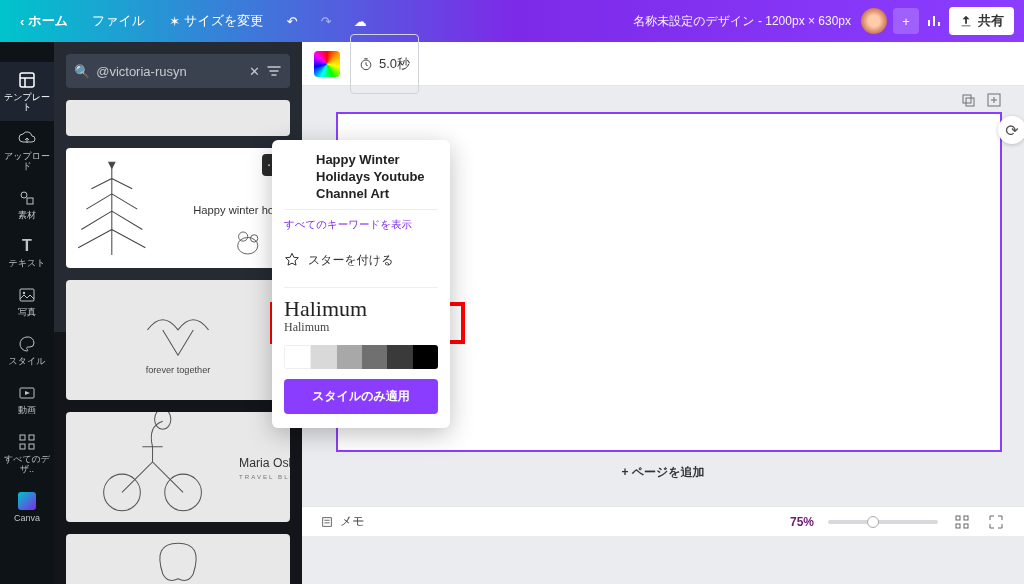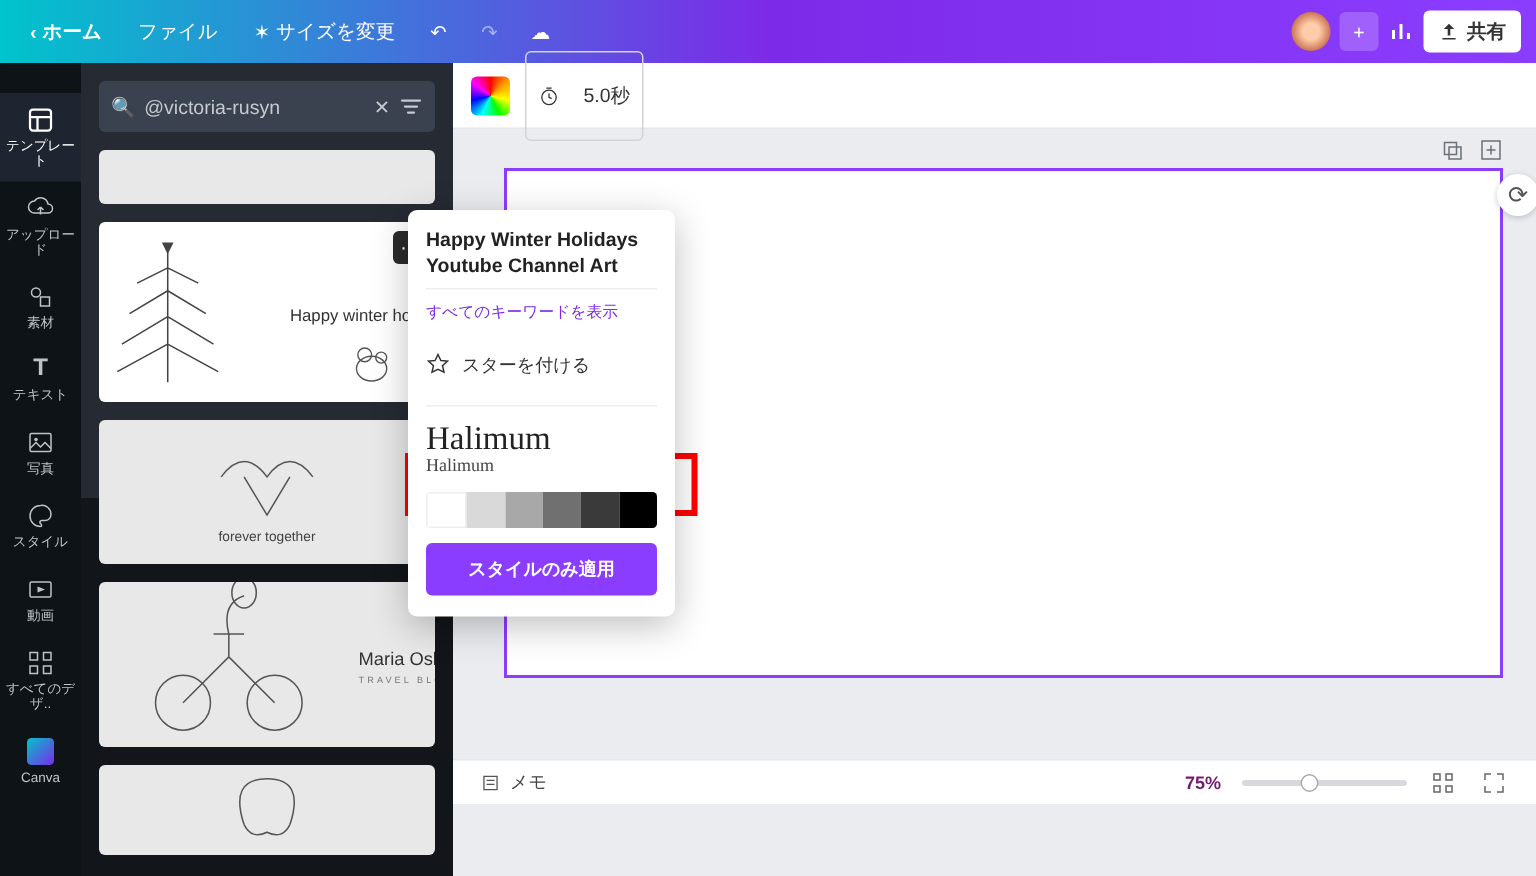--- a/index.html
+++ b/index.html
@@ -31,38 +31,38 @@
   .search .x, .search .sld { margin-left:6px; cursor:pointer; }
   .scrim { position:absolute; inset:50px 0 0 0; background:rgba(0,0,0,.5); }
   .tpl { margin:0 12px 12px; background:#fff; border-radius:4px; height:110px; position:relative; display:flex; align-items:center; justify-content:center; overflow:hidden; }
   .tpl.dim { background:#e8e8e8; }
   .tpl .dots { position:absolute; top:6px; right:6px; width:22px; height:22px; background:#2b2b2b; border-radius:4px; color:#fff; display:flex; align-items:center; justify-content:center; font-size:12px; z-index:3; }
   .tree-art { position:absolute; inset:0; }
 
   .canvas-wrap { flex:1; display:flex; flex-direction:column; background:#ebecf0; position:relative; }
   .canvas-tools { height:44px; background:#fff; display:flex; align-items:center; padding:0 12px; gap:10px; border-bottom:1px solid #e3e5e9; }
   .rainbow { width:26px; height:26px; border-radius:4px; background: conic-gradient(red,orange,yellow,lime,cyan,blue,magenta,red); }
-  .timer { display:flex; align-items:center; gap:16px; font-size:13px; color:#333; padding:20px 8px; border:1px solid #d0d3d9; border-radius:4px; }
+  .timer { display:flex; align-items:center; gap:6px; font-size:13px; color:#333; padding:20px 8px; border:1px solid #d0d3d9; border-radius:4px; }
   .stage { flex:1; position:relative; overflow:hidden; }
   .page-icons { position:absolute; top:6px; right:22px; display:flex; gap:10px; color:#6b7077; }
   .page-box { position:absolute; top:26px; left:34px; right:22px; height:340px; background:#fff; border:2px solid #8b3dff; }
   .resync { position:absolute; top:30px; right:-2px; width:28px; height:28px; background:#fff; border-radius:50%; box-shadow:0 1px 4px rgba(0,0,0,.2); display:flex; align-items:center; justify-content:center; color:#555; }
   .addpage { text-align:center; font-size:12px; color:#333; font-weight:600; margin-top:378px; }
   .zoombar { position:absolute; bottom:48px; left:0; right:0; height:30px; background:#fff; display:flex; align-items:center; padding:0 18px; gap:14px; border-top:1px solid #e3e5e9; }
   .notes { display:flex; align-items:center; gap:6px; font-size:12px; color:#444; }
   .hscroll { position:absolute; bottom:62px; left:34px; right:22px; height:10px; background:#fff; border-radius:6px; box-shadow:0 1px 3px rgba(0,0,0,.15); }
   .hthumb { height:100%; background:#c7cbd1; border-radius:6px; }
   .zoom-spacer{flex:1;}
   .zoom-pct { font-size:12px; color:#701a75; font-weight:600; }
   .slider { width:110px; height:4px; background:#d7d9de; border-radius:2px; position:relative; }
   .slider .knob { position:absolute; top:-4px; width:12px; height:12px; border-radius:50%; background:#fff; border:1px solid #aaa; }
   .grid-ic,.expand-ic{ width:20px; height:20px; display:flex; align-items:center; justify-content:center; color:#666; cursor:pointer; }
 
   .popover { position:absolute; top:140px; left:272px; width:178px; background:#fff; border-radius:6px; box-shadow:0 6px 24px rgba(0,0,0,.25); padding:12px 12px 14px; z-index:50; font-size:12px; }
-  .pop-title { font-weight:700; font-size:13px; line-height:1.3; color:#222; }
+  .pop-title { font-weight:700; font-size:13px; line-height:1.3; color:#222;margin-left:32px; }
   .pop-sub { color:#7a7f86; font-size:10px; margin:6px 0 8px; line-height:1.4; }
   .pop-hr { border:none; border-top:1px solid #eceef1; margin:6px 0 8px; }
   .tags { display:flex; flex-wrap:wrap; gap:6px; }
   .tag { background:#f1f2f5; border-radius:4px; padding:4px 8px; font-size:10.5px; color:#333; }
   .link { color:#7d2ae8; font-size:10.5px; display:block; margin-top:8px; cursor:pointer; }
   .star-row { display:flex; align-items:center; gap:8px; padding:10px 6px; margin:10px -6px 8px; cursor:pointer; font-size:12px; color:#333; }
   .redbox { position:absolute; border:4px solid #ff0000; pointer-events:none; }
   .brand-script { font-family: "Brush Script MT", cursive; font-size:22px; color:#222; }
   .brand-small { font-family: "Brush Script MT", cursive; font-size:12px; color:#444; display:block; margin-top:-2px; }
   .palette { display:flex; margin:10px 0; height:24px; border-radius:3px; overflow:hidden; }
@@ -83,20 +83,21 @@
     <div class="top-item">ファイル</div>
     <div class="top-item">
       <span>✶</span>
       <span>サイズを変更</span>
     </div>
     <div class="icon-btn">↶</div>
     <div class="icon-btn" style="opacity:.5">↷</div>
     <div class="icon-btn">☁</div>
   </div>
   <div class="top-sep"></div>
+  <div class="title-text">名称未設定のデザイン - 1200px × 630px</div>
   <div style="width:10px"></div>
   <div class="avatar"></div>
   <div style="width:6px"></div>
   <div class="plus-btn">+</div>
   <div class="icon-btn">
     <svg width="16" height="16" viewBox="0 0 16 16">
         <path d="M2 13h2V7H2v6zm5 0h2V3H7v10zm5 0h2V9h-2v4z" fill="#fff"></path>
       </svg>
   </div>
   <div class="share-btn">
@@ -207,21 +208,21 @@
         </g>
         <text x="125" y="65" font-family="cursive" font-size="11" fill="#333">Happy winter holidays</text>
         <g stroke="#555" stroke-width="1" fill="none" transform="translate(165,78) scale(.9)">
           <ellipse cx="15" cy="20" rx="11" ry="9"></ellipse>
             <circle cx="10" cy="10" r="5"></circle>
             <circle cx="22" cy="12" r="4"></circle>
         </g>
       </svg>
     </div>
     <div class="scrim" style="top:290px"></div>
-    <div class="tpl dim" style="height:96px">
+    <div class="tpl dim" style="height:120px">
       <svg viewBox="0 0 220 120">
           <g stroke="#555" fill="none">
             <path d="M80 50 q15 -20 30 0 q15 -20 30 0 M95 50 l15 25 l15 -25"></path>
           </g>
           <text x="110" y="92" text-anchor="middle" font-family="cursive" font-size="9" fill="#444">forever together</text>
         </svg>
     </div>
     <div class="tpl dim" style="height:110px">
       <svg viewBox="0 0 220 110">
           <g stroke="#555" fill="none">
@@ -262,20 +263,21 @@
           </span>
         <span>
             <svg width="16" height="16" viewBox="0 0 16 16">
               <rect x="2" y="2" width="12" height="12" fill="none" stroke="#6b7077"></rect>
               <path d="M8 5v6M5 8h6" stroke="#6b7077"></path>
             </svg>
           </span>
       </div>
       <div class="page-box"></div>
       <div class="resync">⟳</div>
+      <div class="addpage">+ ページを追加</div>
       <div class="hscroll">
           <div class="hthumb" style="width:48%;margin-left:26%"></div>
         </div>
     </div>
     <div class="zoombar">
       <div class="notes">
         <svg width="14" height="14" viewBox="0 0 16 16">
             <path d="M3 3h10v10H3zM5 6h6M5 9h6" stroke="#555" fill="none"></path>
           </svg>
         <span>メモ</span>

